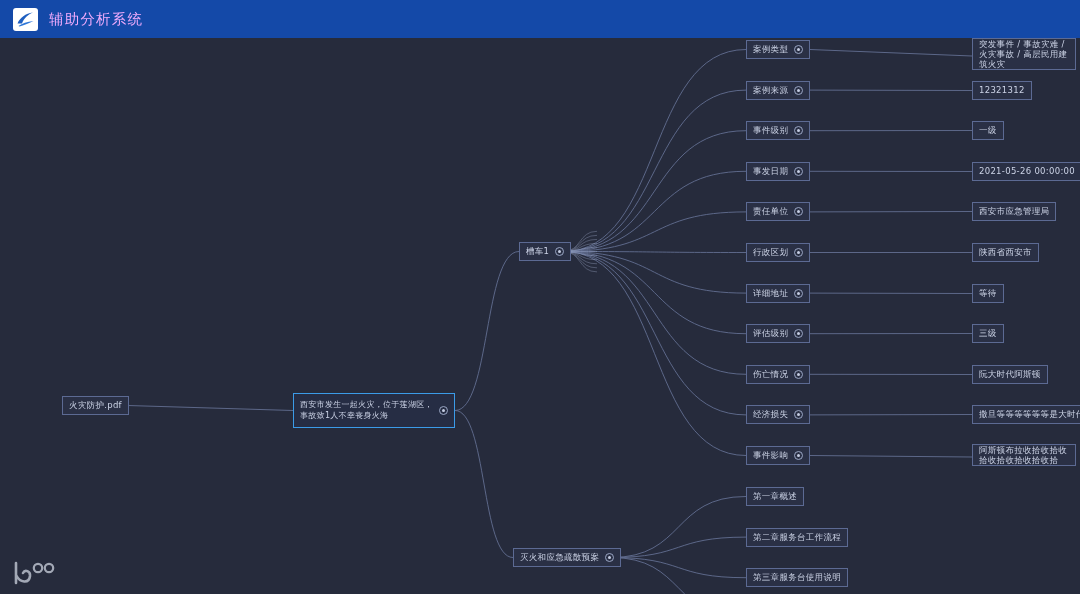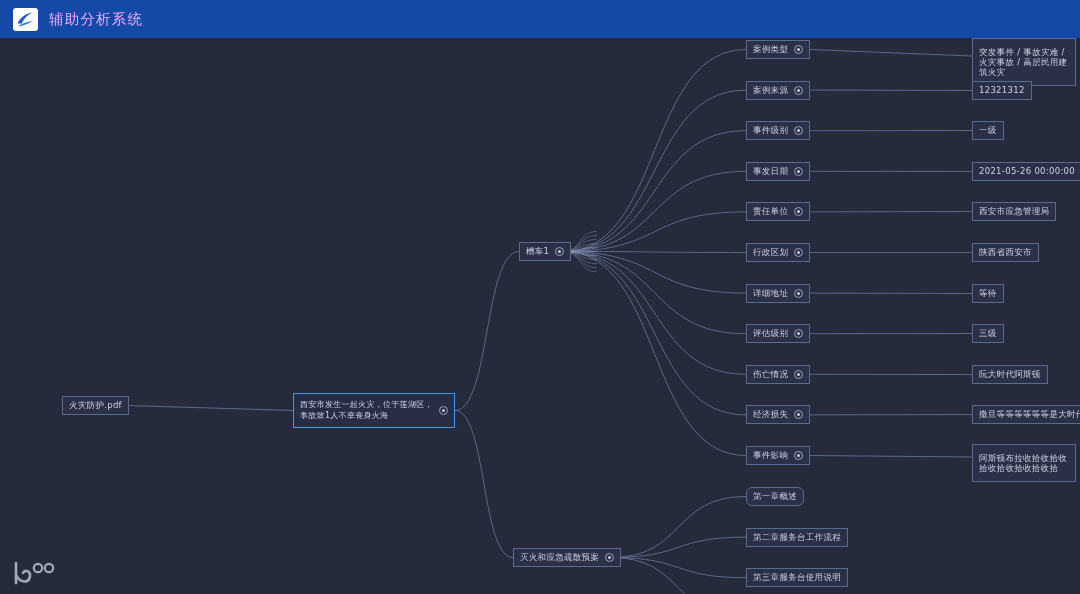--- a/index.html
+++ b/index.html
@@ -101,21 +101,21 @@
     font-size: 8px;
     line-height: 10.5px;
     flex: 1 1 auto;
   }
 
   
   .node.value { background: #2a3045; border-color: #5c6a93; }
   .node.value.multiline {
     white-space: normal;
     height: auto;
-    padding: 8px 6px;
+    padding: 0 6px;
     line-height: 10px;
   }
 
   
   #watermark {
     position: absolute;
     left: 12px; bottom: 8px;
     display: flex; align-items: center;
     z-index: 30;
     opacity: .85;
@@ -283,21 +283,21 @@
       <div class="node" style="left: 746px; top: 408px;">
         <span class="label">事件影响</span>
         <span class="collapse-icon"></span>
       </div>
       <div class="node value multiline" style="left: 972px; top: 406px; width: 104px;">
         <span class="label">阿斯顿布拉收拾收拾收拾收拾收拾收拾收拾</span>
       </div>
     </div>
 
   <div id="chapter-layer">
-      <div class="node" style="left: 746px; top: 449px; border-radius: 6px;">
+      <div class="node" style="left: 746px; top: 449px;">
         <span class="label">第一章概述</span>
       </div>
       <div class="node" style="left: 746px; top: 489.6px;">
         <span class="label">第二章服务台工作流程</span>
       </div>
       <div class="node" style="left: 746px; top: 530.2px;">
         <span class="label">第三章服务台使用说明</span>
       </div>
     </div>
 

